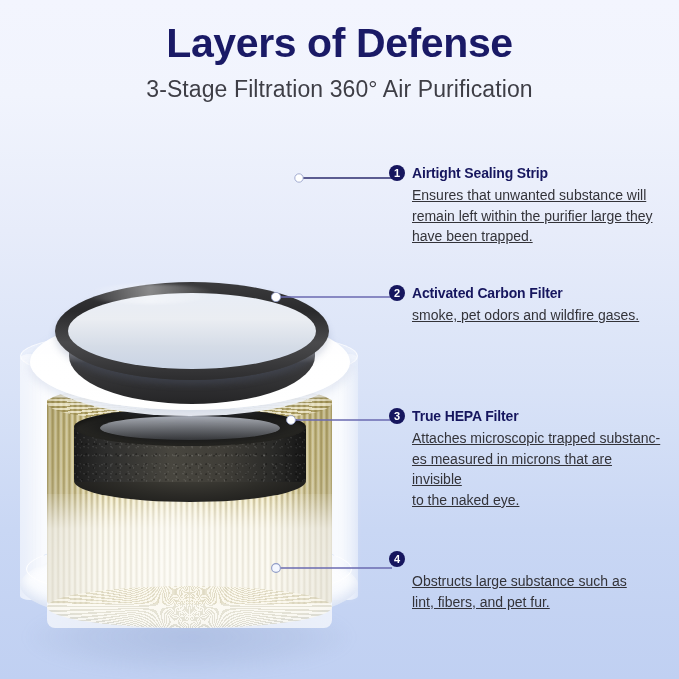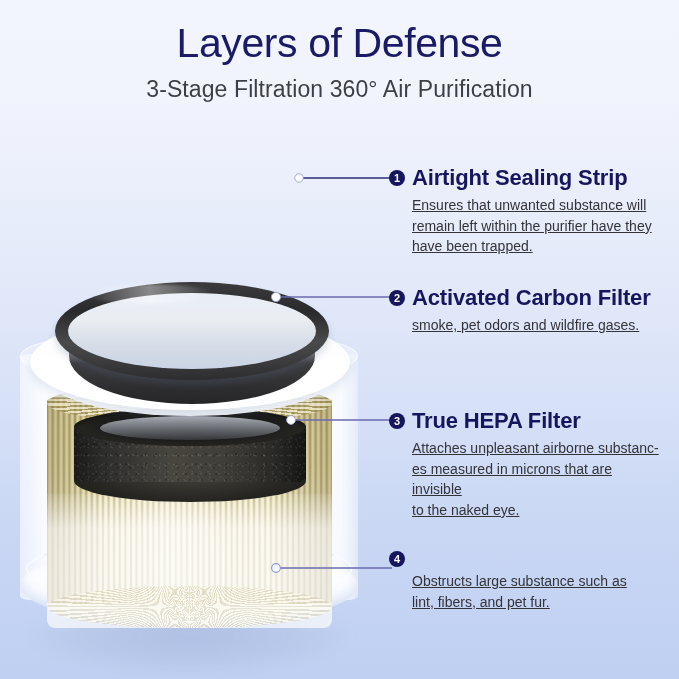--- a/index.html
+++ b/index.html
@@ -27,21 +27,21 @@
     top: 0;
     left: 0;
     width: 679px;
     text-align: center;
     z-index: 40;
   }
   .title {
     margin: 0;
     padding-top: 21px;
     font-size: 41px;
-    font-weight: normal;
+    font-weight: bold;
     letter-spacing: -0.4px;
     color: #1a1a66;
     line-height: 1.12;
   }
   .subtitle {
     margin: 0;
     padding-top: 9px;
     font-size: 23px;
     font-weight: normal;
     color: #3e3e46;
@@ -461,21 +461,21 @@
     height: 16px;
     border-radius: 50%;
     background: #16165e;
     color: #ffffff;
     font-size: 11px;
     font-weight: bold;
     line-height: 16px;
     text-align: center;
   }
   .callout-title {
-    font-size: 22px;
+    font-size: 14px;
     font-weight: bold;
     color: #16165e;
     letter-spacing: -0.15px;
     white-space: nowrap;
     text-align: center;
   }
   .callout-desc {
     margin: 4px 0 0 23px;
     font-size: 14px;
     line-height: 1.47;
@@ -558,42 +558,42 @@
 
   <div class="callouts">
 
     <div class="callout callout-1">
       <div class="callout-head">
         <div class="badge">1</div>
         <div class="callout-title">Airtight Sealing Strip</div>
       </div>
       <div class="callout-desc">
         <span>Ensures that unwanted substance will</span>
-        <span>remain left within the purifier have they</span>
+        <span>remain left within the purifier large they</span>
         <span>have been trapped.</span>
       </div>
     </div>
 
     <div class="callout callout-2">
       <div class="callout-head">
         <div class="badge">2</div>
         <div class="callout-title">Activated Carbon Filter</div>
       </div>
       <div class="callout-desc">
         <span>smoke, pet odors and wildfire gases.</span>
       </div>
     </div>
 
     <div class="callout callout-3">
       <div class="callout-head">
         <div class="badge">3</div>
         <div class="callout-title">True HEPA Filter</div>
       </div>
       <div class="callout-desc">
-        <span>Attaches unpleasant airborne substanc-</span>
+        <span>Attaches microscopic trapped substanc-</span>
         <span>es measured in microns that are invisible</span>
         <span>to the naked eye.</span>
       </div>
     </div>
 
     <div class="callout callout-4">
       <div class="callout-head">
         <div class="badge">4</div>
       </div>
       <div class="callout-desc">

